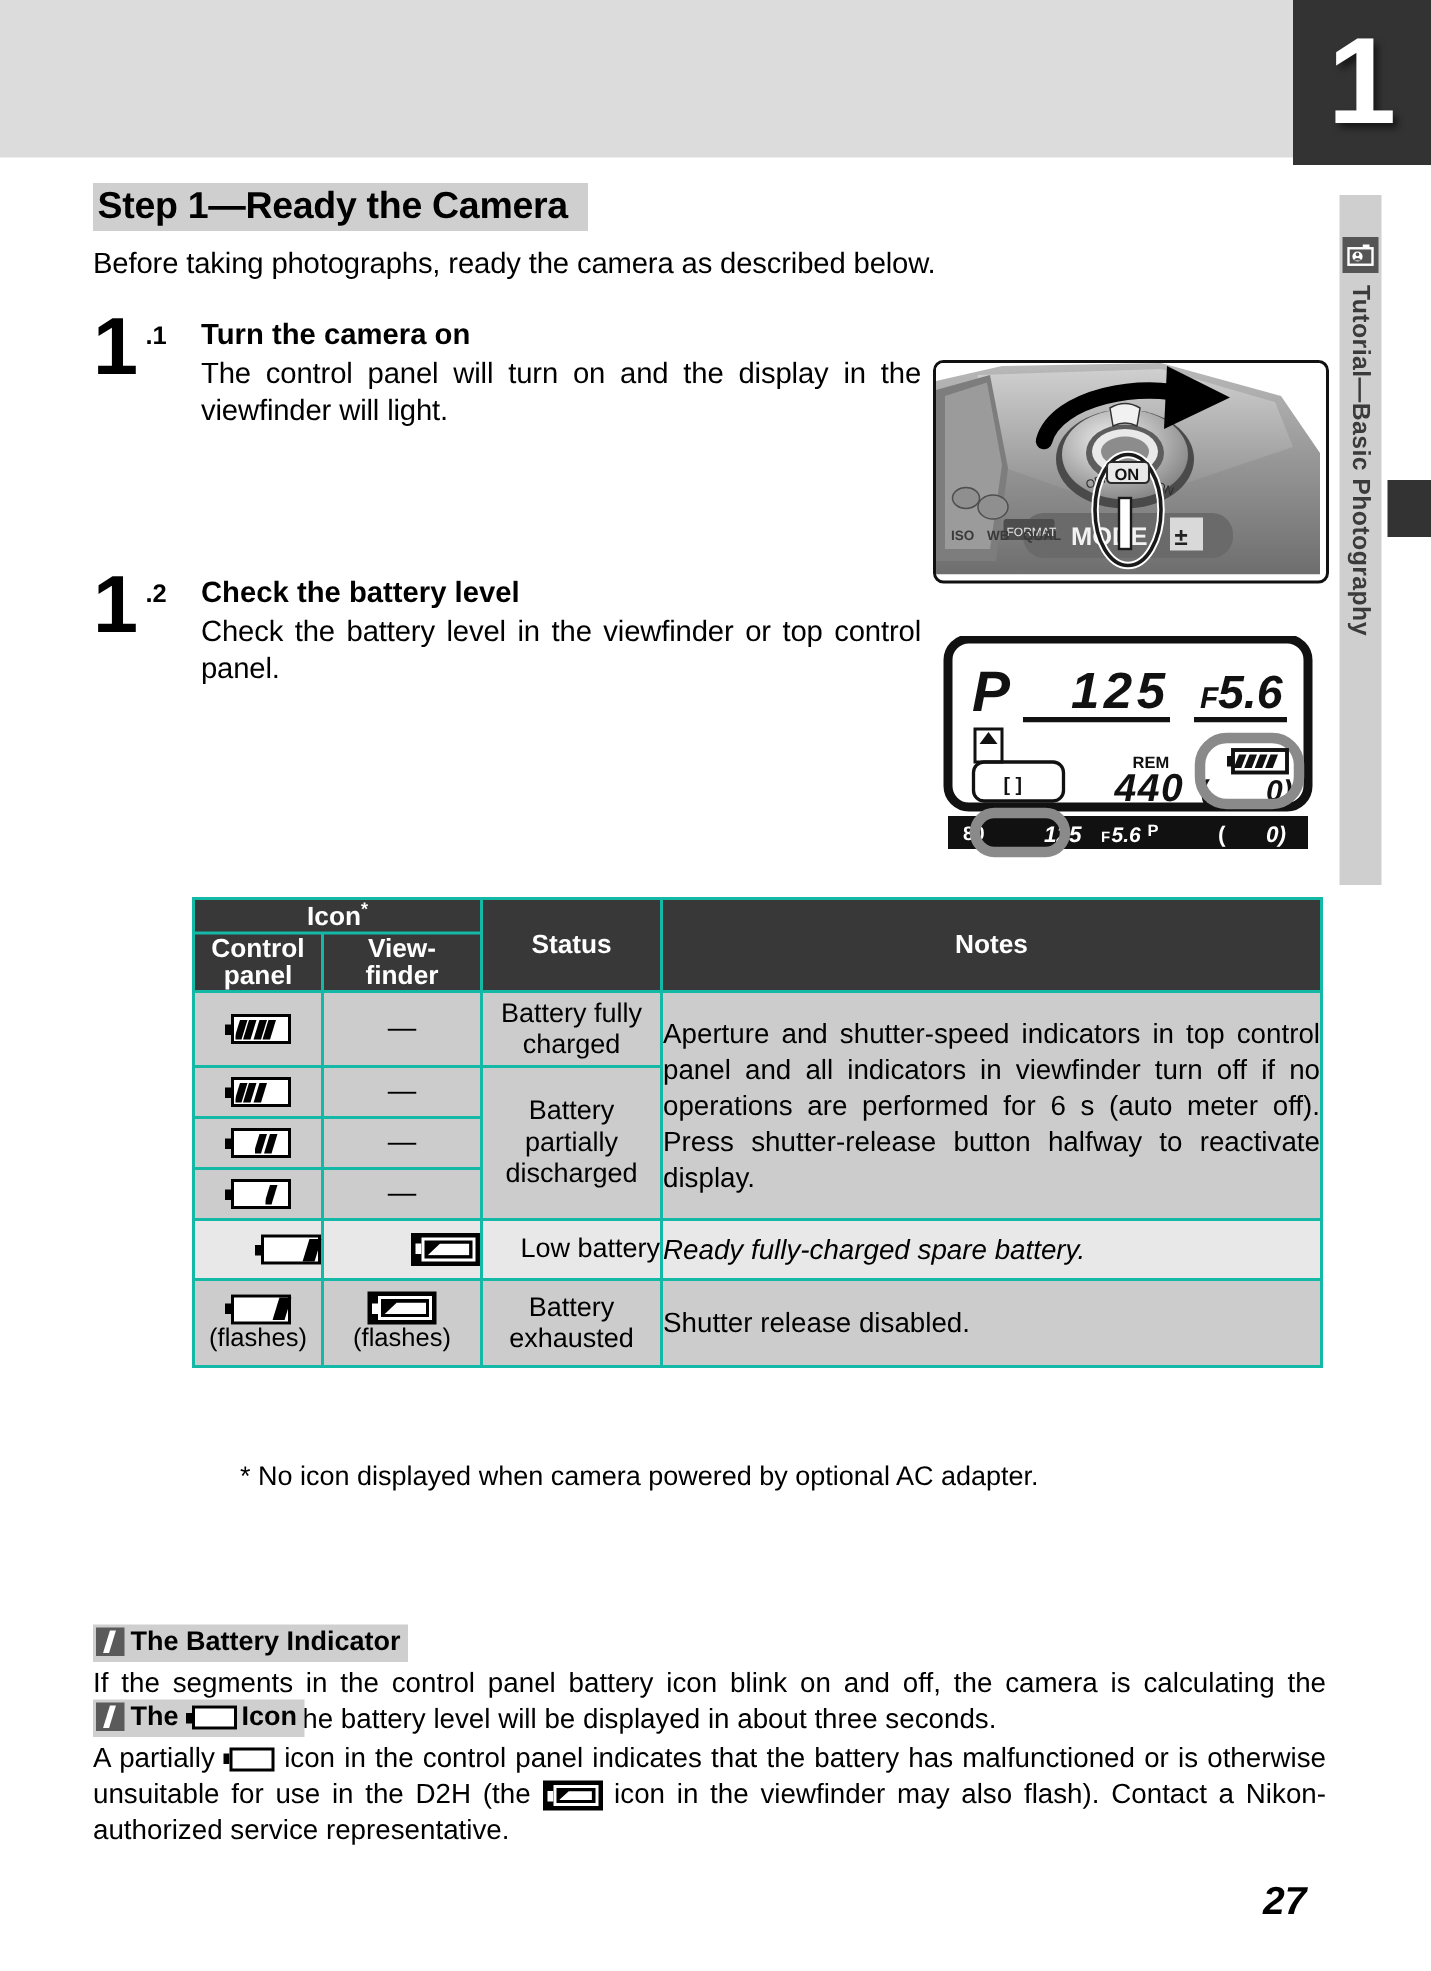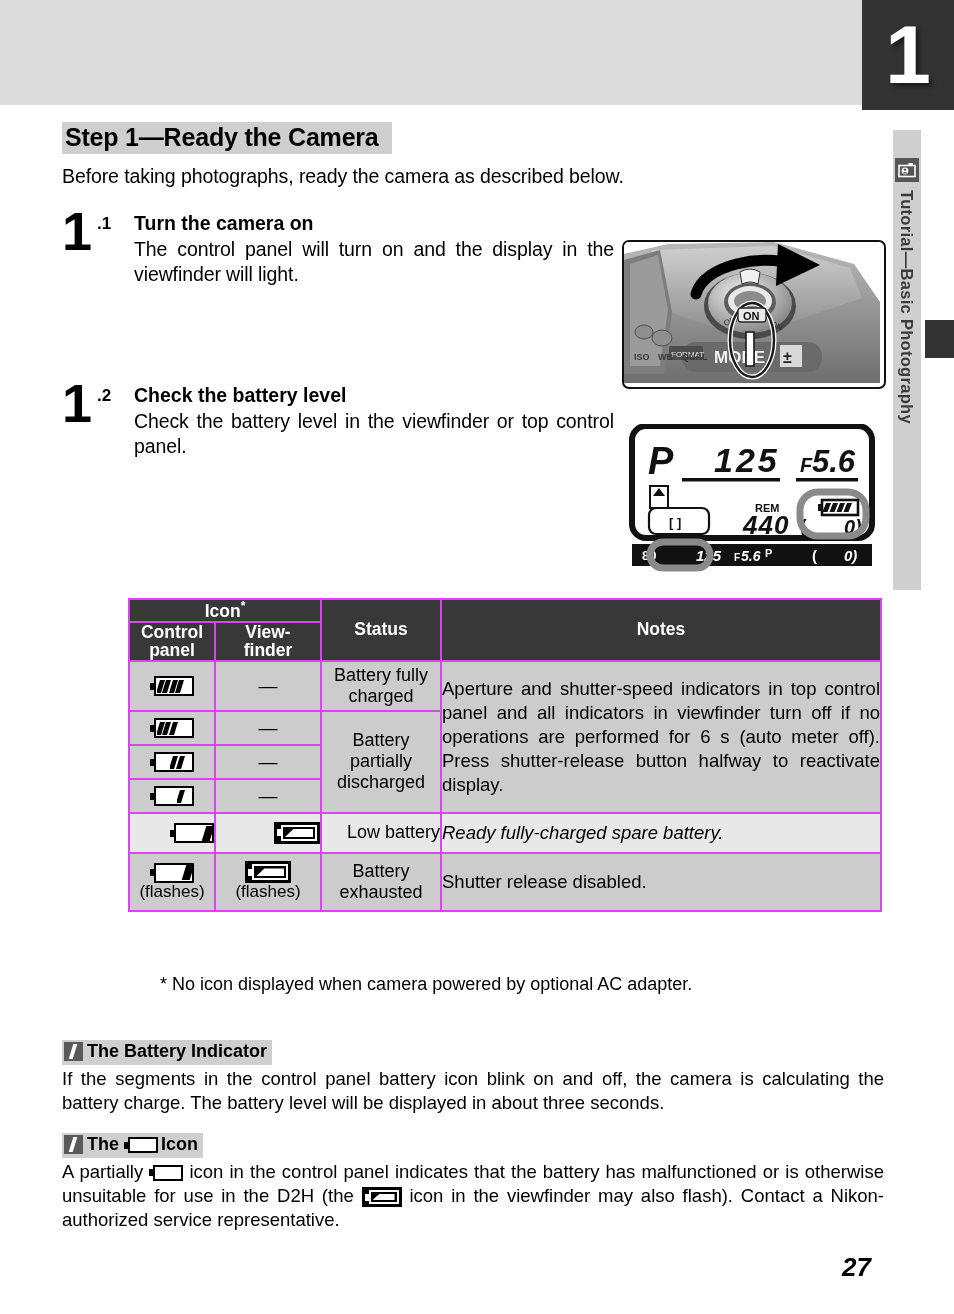--- a/index.html
+++ b/index.html
@@ -45,21 +45,21 @@
   .step-sub{position:absolute;left:35px;top:2px;font-size:17px;font-weight:bold;}
   .step-body{margin-left:72px;width:480px;}
   .step-head{font-size:19.5px;font-weight:bold;line-height:1.2;}
   .step-text{font-size:19.5px;line-height:1.3;text-align:justify;margin-top:1px;letter-spacing:-.1px;}
   
   .fig-camera{position:absolute;left:622px;top:240px;width:260px;height:145px;
     border:2px solid #111;border-radius:7px;background:#fff;overflow:hidden;}
   .fig-lcd{position:absolute;left:622px;top:424px;width:260px;height:148px;}
   
   .tbl{position:absolute;left:128px;top:598px;width:754px;
-    border-collapse:separate;border-spacing:2px;background:#d946ef;}
+    border-collapse:separate;border-spacing:2px;background:#14b8a6;}
   .tbl td,.tbl th{border:0;padding:0;}
   .th{background:#383838;color:#fff;font-size:17.5px;font-weight:bold;text-align:center;
       line-height:1.1;padding:6px 2px;}
   .cell{background:#cccccc;text-align:center;font-size:18px;line-height:1.18;padding:4px 3px;}
   .cell-light{background:#e8e8e8;text-align:right;}
   .notes{background:#cccccc;text-align:justify;font-size:18.5px;line-height:1.3;
          padding:7px 9px 7px 9px;vertical-align:middle;}
   .notes-light{background:#e8e8e8;font-style:italic;}
   .dash{font-size:19px;}
   .flashes{font-size:17px;display:block;margin-top:-1px;}
@@ -332,21 +332,21 @@
       <span class="flashes">(flashes)</span>
     </td>
     <td class="cell">Battery exhausted</td>
     <td class="notes">Shutter release disabled.</td>
   </tr>
 </tbody>
   </table>
 
 <div class="footnote">* No icon displayed when camera powered by optional AC adapter.</div>
 
-<div class="note-block" style="top:1040px;">
+<div class="note-block" style="top:1083px;">
   <div class="note-title">
     <span class="pencil"></span><span>The Battery Indicator</span>
   </div>
   <div class="note-body">If the segments in the control panel battery icon blink on and off, the camera is calculating the battery charge.  The battery level will be displayed in about three seconds.</div>
 </div>
 
 <div class="note-block" style="top:1133px;">
   <div class="note-title">
     <span class="pencil"></span><span>The </span><span class="bat w34 empty"><span class="nub"></span><span class="body"></span></span><span style="margin-left:3px">Icon</span>
   </div>

